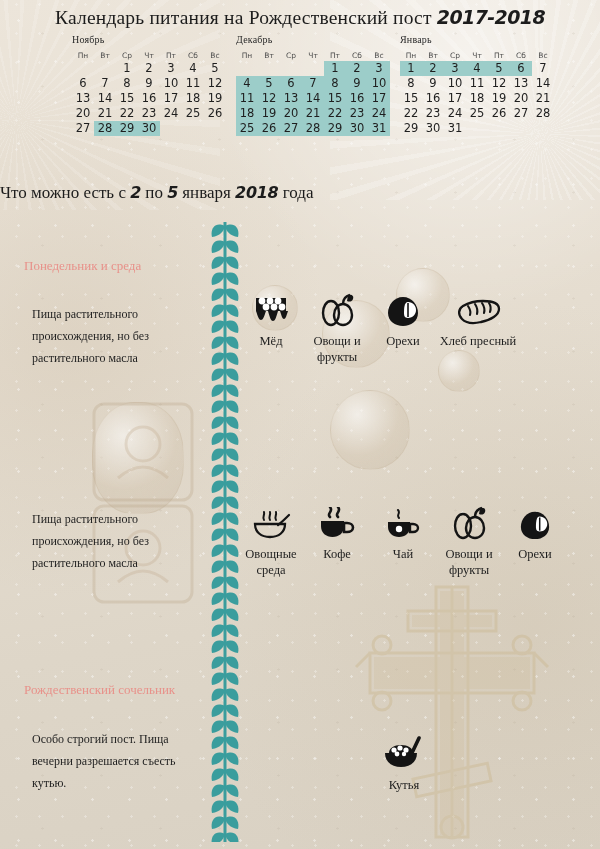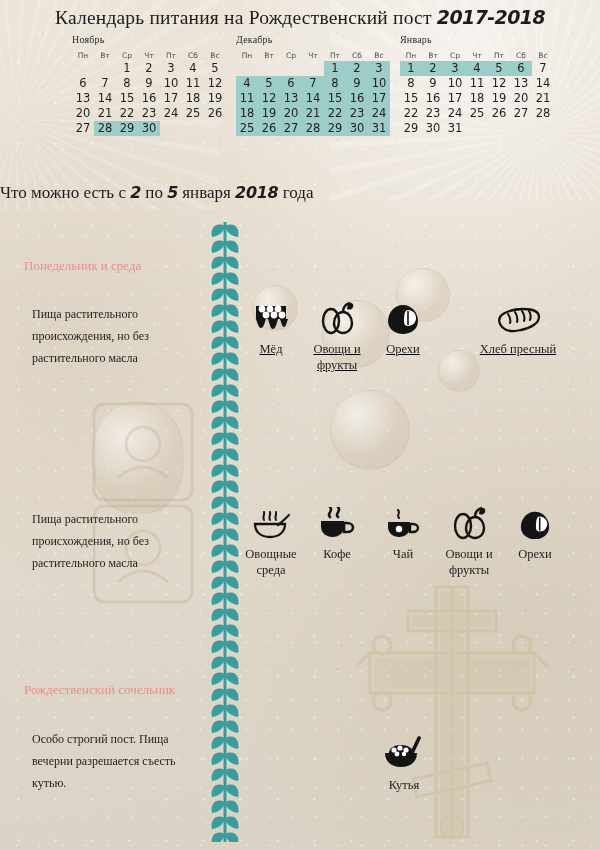--- a/index.html
+++ b/index.html
@@ -443,21 +443,21 @@
         <path d="M16 596 C 6 591, 1 599, 3 607 C 11 606, 15 601, 16 596 Z"></path>
         <path d="M16 596 C 26 591, 31 599, 29 607 C 21 606, 17 601, 16 596 Z"></path>
         <path d="M16 612 C 6 607, 1 615, 3 623 C 11 622, 15 617, 16 612 Z"></path>
         <path d="M16 612 C 26 607, 31 615, 29 623 C 21 622, 17 617, 16 612 Z"></path>
       </g>
   </svg>
 
   <div class="sec-head" style="top:254px;">Понедельник и среда</div>
   <div class="sec-body" style="top:303px;">Пища растительного происхождения, но без растительного масла</div>
 
-  <div class="icon-row" style="left:238px;top:300px;text-decoration:underline;">
+  <div class="icon-row" style="left:238px;top:292px;">
     <div class="icon-cell">
       <span class="glyph">
         <svg width="36" height="34" viewBox="0 0 36 34">
           <g fill="#141414">
             <path d="M3 4h30v13H3z"></path>
             <path d="M3 17c2 6 3 9 5 9s3-3 5-9zM15 17c2 7 3 10 5 10s3-3 5-10zM27 17c1.6 5 2.4 8 4 8s2.4-3 4-8z"></path>
           </g>
           <g fill="#fff">
             <circle cx="9" cy="7" r="3.4"></circle>
               <circle cx="17" cy="7" r="3.4"></circle>
@@ -484,21 +484,21 @@
     <div class="icon-cell">
       <span class="glyph">
         <svg width="34" height="34" viewBox="0 0 34 34">
           <path d="M17 3C8 3 2 11 2 19c0 8 7 13 15 13s15-5 15-13C32 11 26 3 17 3z" fill="#141414"></path>
           <path d="M22 8c5 0 8 4 8 8s-3 8-8 8c-2 0-4-1-4-4 0-5 0-12 4-12z" fill="#fff"></path>
           <path d="M22 9c0 5 0 10 0 14" stroke="#141414" stroke-width="1.6" fill="none"></path>
         </svg>
       </span>
       <span class="cap">Орехи</span>
     </div>
-    <div class="icon-cell" style="width:84px;margin-left:40px;">
+    <div class="icon-cell" style="width:84px;">
       <span class="glyph">
         <svg width="46" height="30" viewBox="0 0 46 30">
           <path d="M7 21c-4-4-4-10 1-13 5-3 12-5 20-5 10 0 16 3 16 8 0 6-8 11-18 13-8 2-15 1-19-3z" fill="none" stroke="#141414" stroke-width="2.3"></path>
           <path d="M13 8c2 3 3 6 2 9M20 6c2 3 3 6 2 10M27 5c2 3 3 7 2 10M34 5c2 3 2 6 1 9" fill="none" stroke="#141414" stroke-width="2.1" stroke-linecap="round"></path>
         </svg>
       </span>
       <span class="cap">Хлеб пресный</span>
     </div>
   </div>
 

